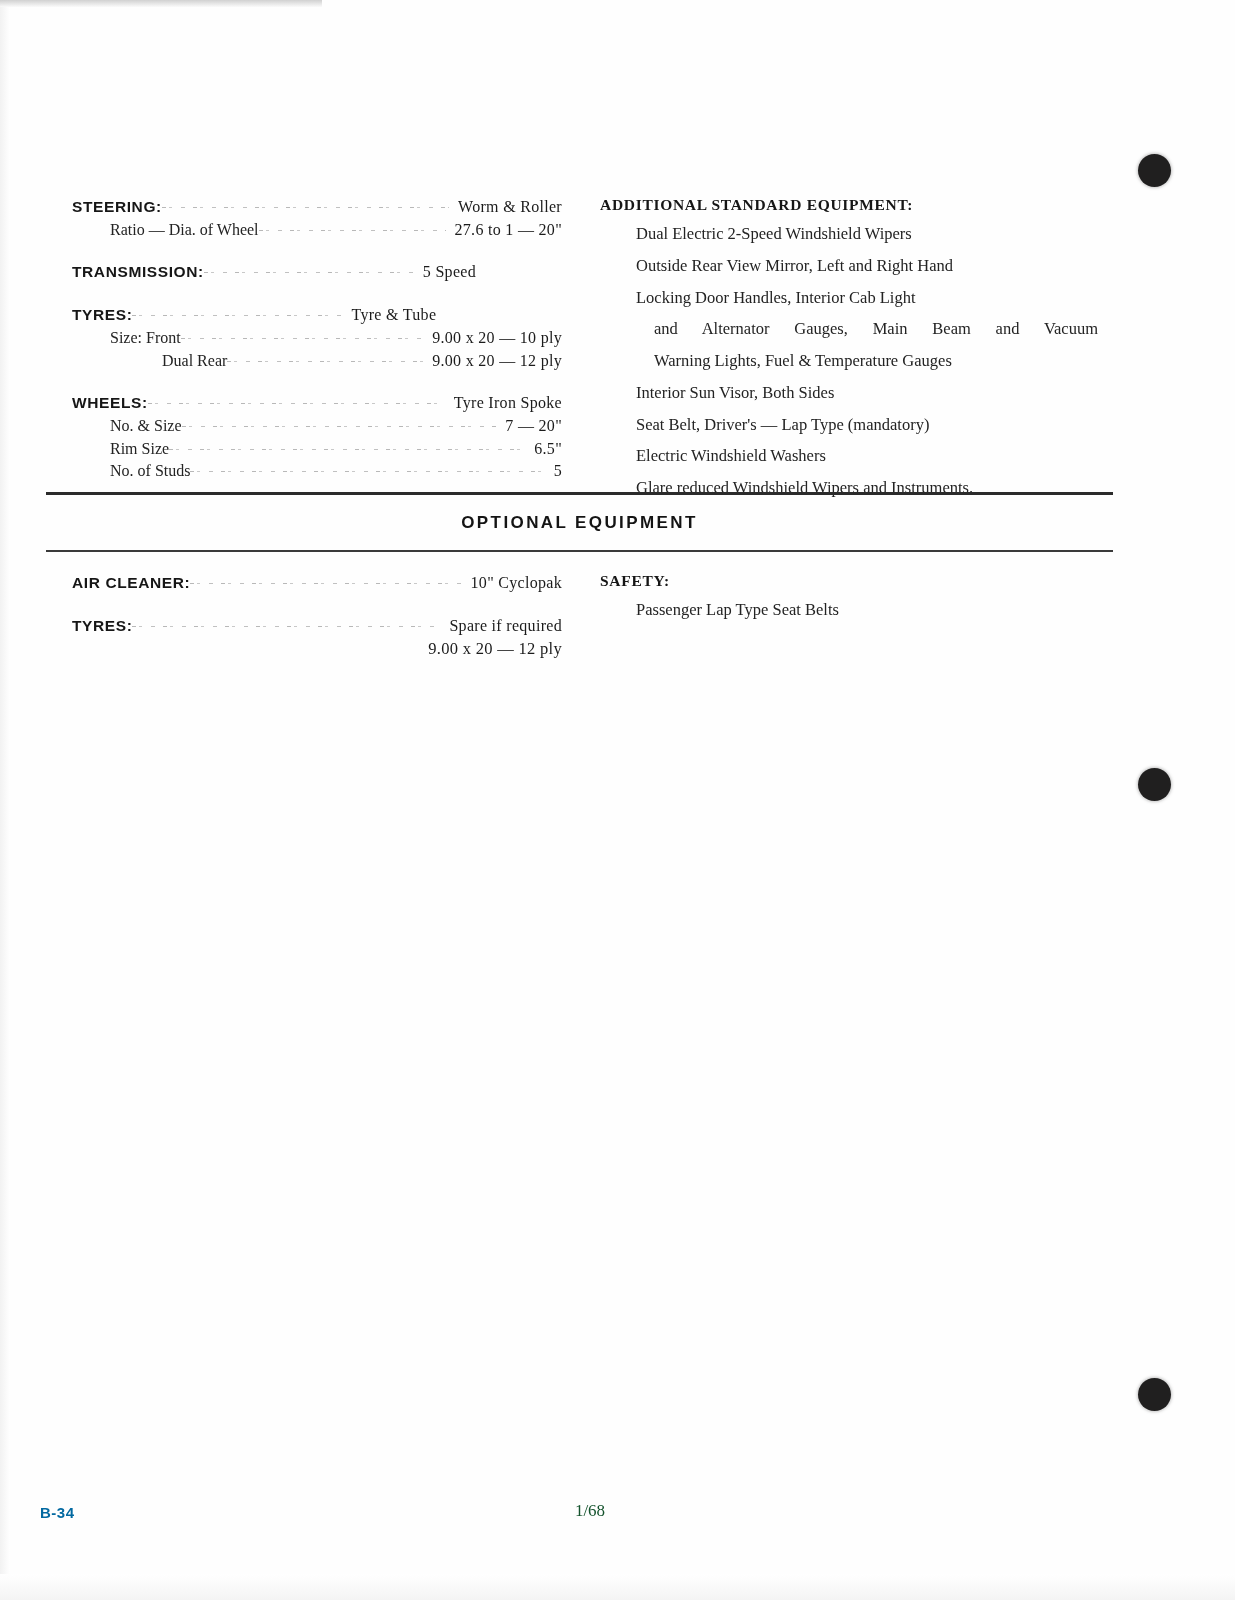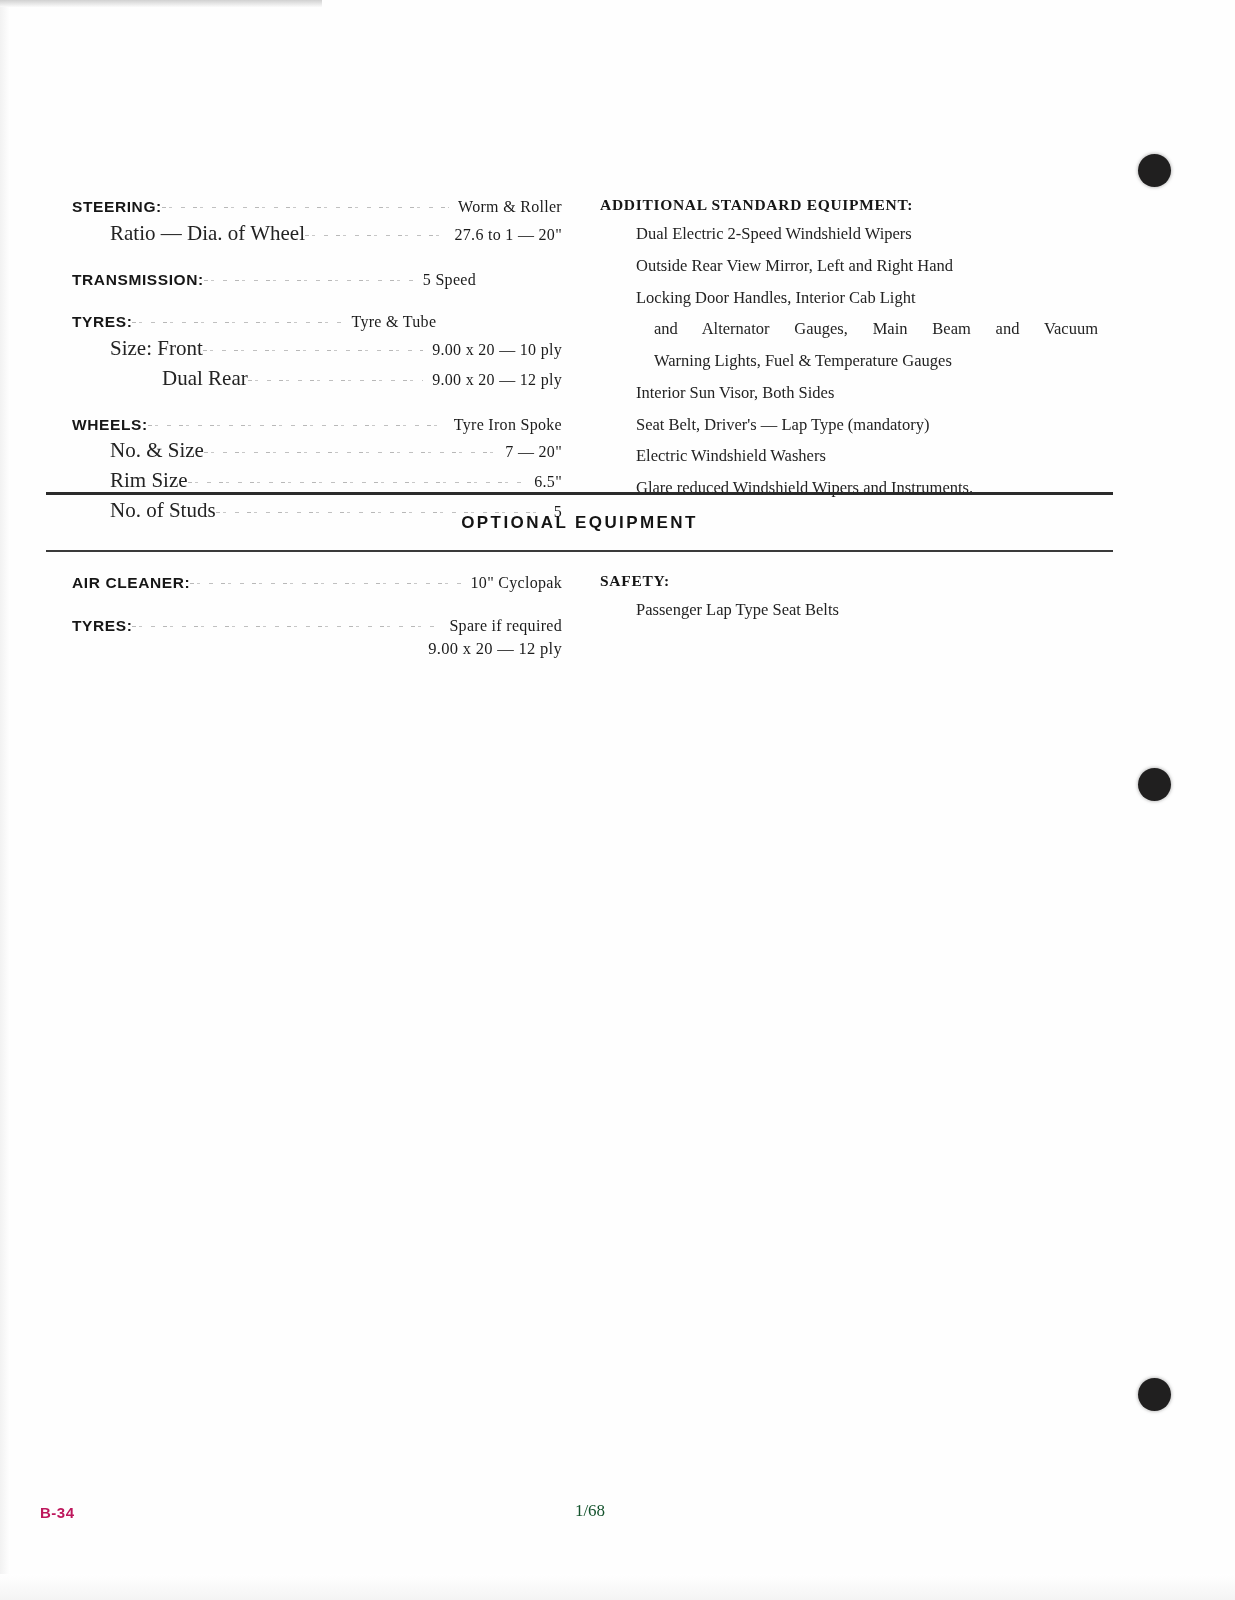--- a/index.html
+++ b/index.html
@@ -98,21 +98,21 @@
   .spec-label {
     font-family: "Liberation Sans", "DejaVu Sans", sans-serif;
     font-weight: bold;
     font-size: 15.5px;
     letter-spacing: .6px;
     color: #161616;
     flex: 0 0 auto;
   }
   .spec-sublabel {
     font-family: "Liberation Serif", "DejaVu Serif", serif;
-    font-size: 21px;
+    font-size: 16px;
     color: #232323;
     flex: 0 0 auto;
   }
   .indent-1 { padding-left: 38px; }
   .indent-2 { padding-left: 90px; }
 
   .leader {
     flex: 1 1 auto;
     min-width: 10px;
     height: 1px;
@@ -214,21 +214,21 @@
     width: 1235px;
     height: 40px;
   }
   .footer-left {
     position: absolute;
     left: 40px;
     top: 6px;
     font-family: "Liberation Sans", "DejaVu Sans", sans-serif;
     font-weight: bold;
     font-size: 15px;
-    color: #be185d;
+    color: #0369a1;
     letter-spacing: .5px;
   }
   .footer-center {
     position: absolute;
     left: 0;
     top: 3px;
     width: 1180px;
     text-align: center;
     font-family: "Liberation Serif", "DejaVu Serif", serif;
     font-size: 17px;

